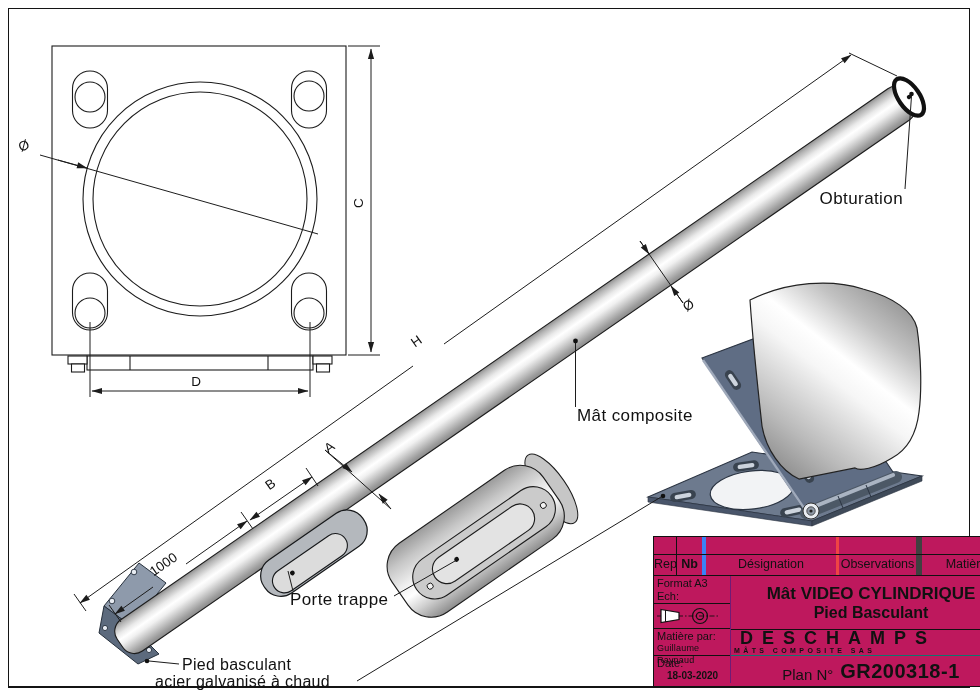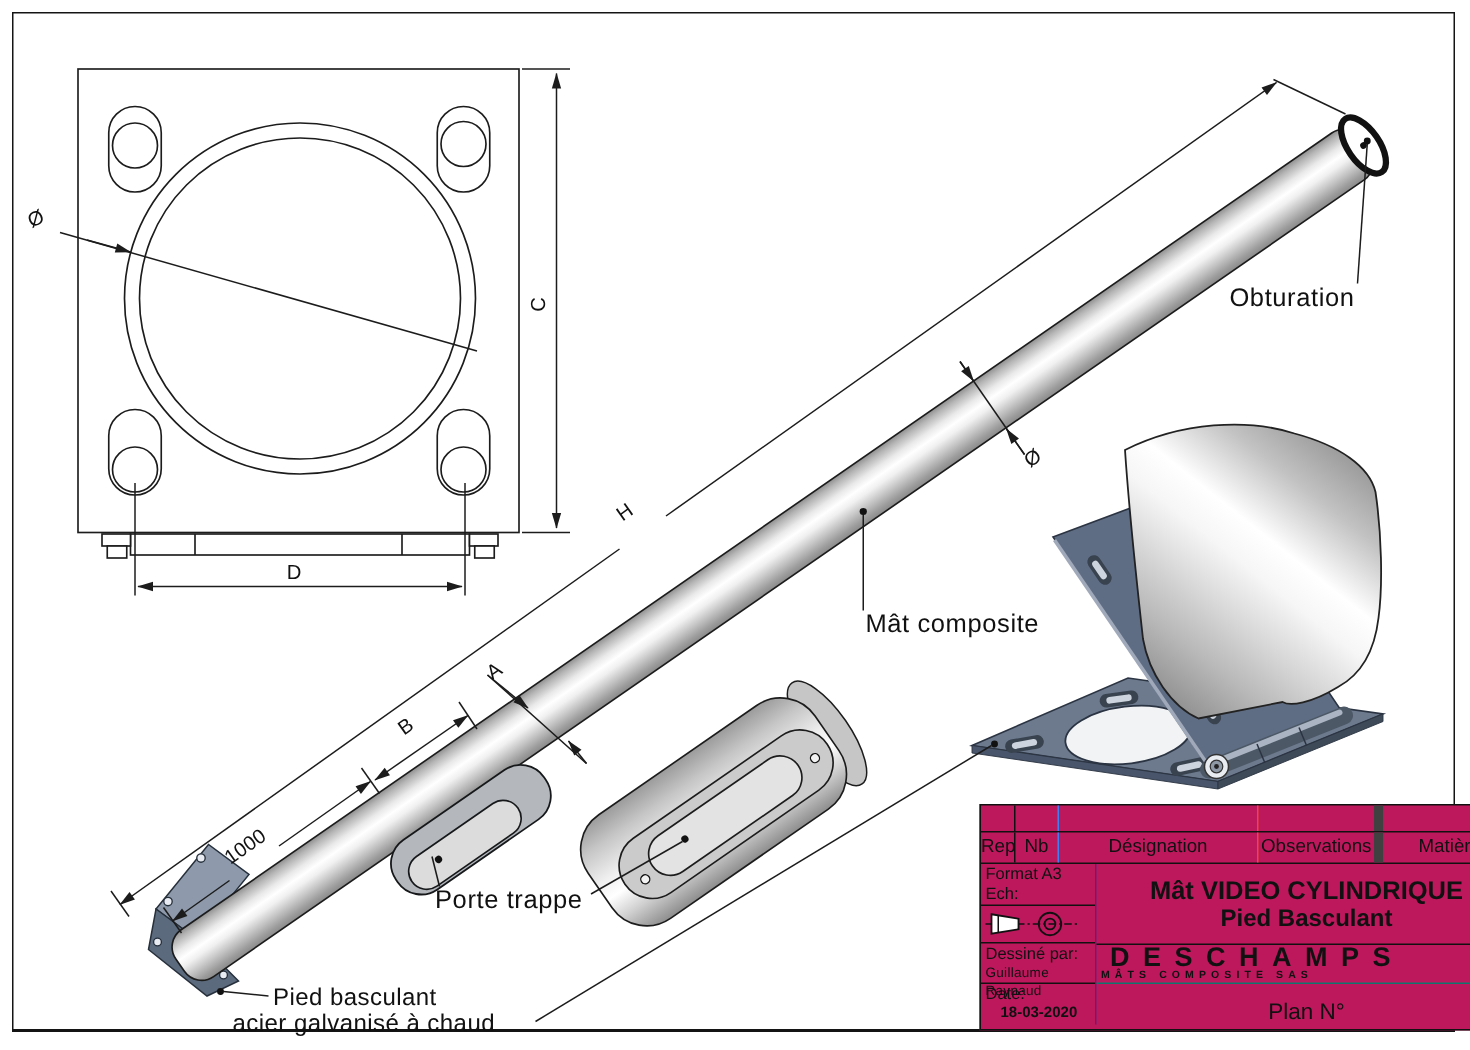--- a/index.html
+++ b/index.html
@@ -18,22 +18,22 @@
   .dlbl{font-size:13.5px;fill:#111;}
   
   .tb{position:absolute;left:609px;top:536px;width:359px;height:151px;
       border:1.6px solid #111;box-sizing:border-box;background:#be185d;margin-left:44px;}
   .tb *{box-sizing:border-box;}
   .tb-row{display:flex;border-bottom:1px solid #111;}
   .tb-empty{height:18px;}
   .tb-head{height:21px;align-items:center;}
   .tb-head div{font-size:12.5px;text-align:center;line-height:19px;height:100%;}
   .c1{width:23px;border-right:1px solid #111;}
-  .c2{width:29px;border-right:1px solid #3b82f6;}
-  .c3{width:133px;border-right:1px solid #ef4444;}
+  .c2{width:29px;border-right:4px solid #3b82f6;font-weight:bold;}
+  .c3{width:133px;border-right:3px solid #ef4444;}
   .c4{width:83px;border-right:6px solid #404040;}
   .c5{flex:1;}
   .tb-main{display:flex;height:107px;}
   .tb-left{width:77px;border-right:1px solid #701a75;display:flex;flex-direction:column;}
   .cell-format{height:28px;border-bottom:1px solid #111;font-size:11px;line-height:13px;padding:1px 3px;}
   .cell-symbol{height:25px;border-bottom:1px solid #111;display:flex;align-items:center;padding-left:2px;}
   .cell-drawn{height:27px;border-bottom:1px solid #111;font-size:11px;line-height:12px;padding:1px 3px;}
   .cell-drawn .name{font-size:9px;font-weight:normal;letter-spacing:0.2px;}
   .cell-date{flex:1;font-size:11px;line-height:12px;padding:1px 3px;}
   .cell-date .date{font-size:10px;font-weight:bold;margin-left:10px;margin-top:1px;}
@@ -272,35 +272,36 @@
       <div class="cell-symbol">
         <svg width="64" height="20" viewBox="0 0 64 20">
           <line x1="1" y1="10" x2="63" y2="10" stroke="#111" stroke-width="0.9" stroke-dasharray="5 2 1.5 2"></line>
           <polygon points="5,3.5 23,6.5 23,13.5 5,16.5" fill="#fff" stroke="#111" stroke-width="1.2"></polygon>
           <line x1="9.5" y1="4.2" x2="9.5" y2="15.8" stroke="#111" stroke-width="1"></line>
           <circle cx="44" cy="10" r="7.5" fill="none" stroke="#111" stroke-width="1.2"></circle>
           <circle cx="44" cy="10" r="3.6" fill="none" stroke="#111" stroke-width="1.2"></circle>
         </svg>
       </div>
       <div class="cell-drawn">
-        <div>Dessiné par:</div>
+        <div>Matière par:</div>
         <div class="name">Guillaume Raynaud</div>
       </div>
       <div class="cell-date">
         <div>Date:</div>
         <div class="date">18-03-2020</div>
       </div>
     </div>
     <div class="tb-right">
       <div class="cell-title">
         <div class="t1">Mât VIDEO CYLINDRIQUE</div>
         <div class="t2">Pied Basculant</div>
       </div>
       <div class="cell-company">
         <div class="co">DESCHAMPS</div>
         <div class="co-sub">MÂTS COMPOSITE SAS</div>
       </div>
       <div class="cell-plan">
         <span class="plan-label">Plan N°</span>
+        <span class="plan-no">GR200318-1</span>
       </div>
     </div>
   </div>
 </div>
 
 </body></html>

